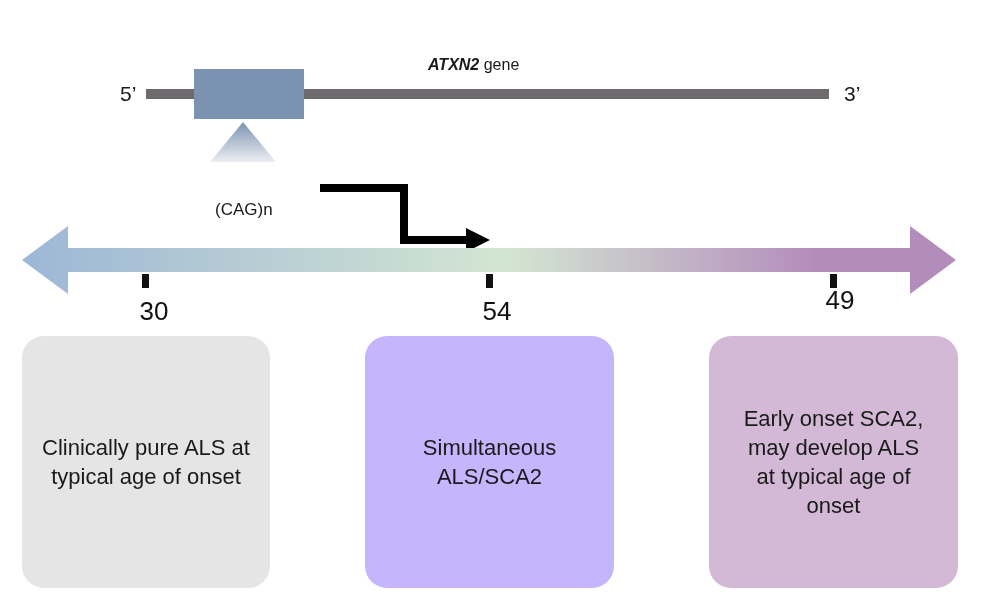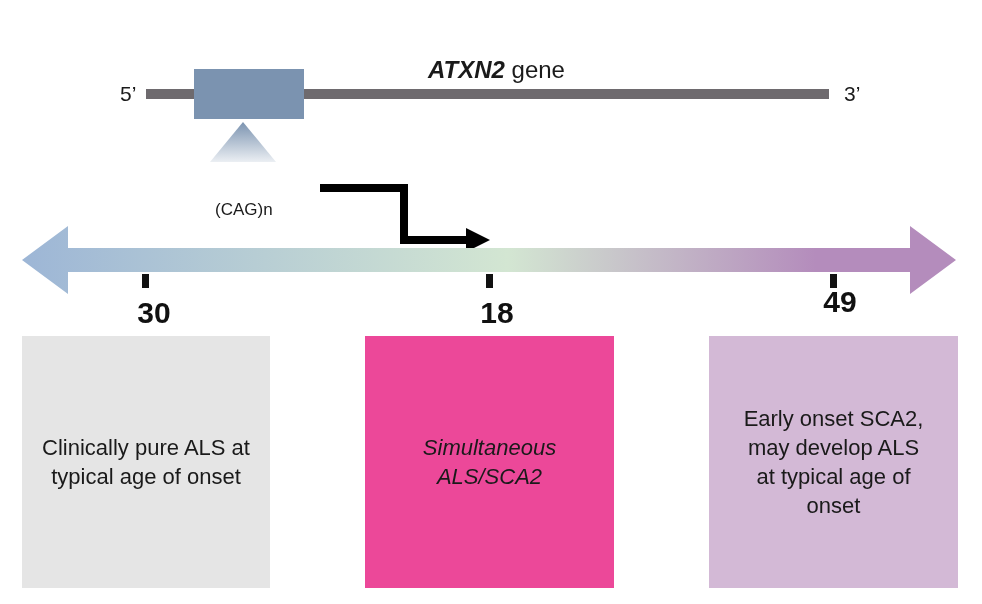--- a/index.html
+++ b/index.html
@@ -1,25 +1,25 @@
 <!DOCTYPE html>
 <html><head>
   <meta charset="utf-8">
   <style>
     html, body { margin: 0; padding: 0; background: #ffffff; }
     body { width: 982px; height: 604px; position: relative; overflow: hidden;
            font-family: "Liberation Sans", sans-serif; color: #1a1a1a; }
     .abs { position: absolute; }
     .end-label { font-size: 21px; color: #1a1a1a; }
-    .gene-title { font-size: 24px; color: #1a1a1a; white-space: nowrap; }
+    .gene-title { font-size: 16px; color: #1a1a1a; white-space: nowrap; }
     .gene-title .gene-name { font-weight: bold; font-style: italic; }
     .cag { font-size: 17px; color: #1a1a1a; }
-    .tick-label { font-size: 30px; font-weight: bold; color: #111; transform: translateX(-50%); }
+    .tick-label { font-size: 26px; font-weight: normal; color: #111; transform: translateX(-50%); }
     .box { display: flex; align-items: center; justify-content: center; text-align: center;
-           font-size: 22px; line-height: 29px; color: #1a1a1a; box-sizing: border-box; padding: 0 14px; }
+           font-size: 22px; line-height: 29px; color: #1a1a1a; box-sizing: border-box; padding: 0 14px; border-radius: 22px; }
   </style>
 </head>
 <body>
 
 <div class="abs end-label" style="left:120px; top:82px;">5’</div>
 <div class="abs end-label" style="left:844px; top:82px;">3’</div>
 <div class="abs gene-title" style="left:428px; top:56px;">
   <span class="gene-name">ATXN2</span><span> gene</span>
 </div>
 <div class="abs cag" style="left:215px; top:180px;margin-top:20px;">(CAG)n</div>
@@ -48,24 +48,24 @@
   <polygon points="466,228 490,240 466,252" fill="#000"></polygon>
 
   <polygon points="22,260 68,226 68,248 910,248 910,226 956,260 910,294 910,272 68,272 68,294" fill="url(#scaleGrad)"></polygon>
 
   <rect x="142" y="274" width="7" height="14" fill="#111"></rect>
   <rect x="486" y="274" width="7" height="14" fill="#111"></rect>
   <rect x="830" y="274" width="7" height="14" fill="#111"></rect>
 </svg>
 
 <div class="abs tick-label" style="left:154px; top:296px;">30</div>
-<div class="abs tick-label" style="left:497px; top:296px;">18</div>
+<div class="abs tick-label" style="left:497px; top:296px;">54</div>
 <div class="abs tick-label" style="left:840px; top:285px;">49</div>
 
 <div class="abs box" id="box0" style="left: 22px; top: 336px; width: 248px; height: 252px; background: #e5e5e5;">
   <span>Clinically pure ALS at typical age of onset</span>
 </div>
-<div class="abs box" id="box1" style="left: 365px; top: 336px; width: 249px; height: 252px; background: #ec4899; font-style: italic;">
+<div class="abs box" id="box1" style="left: 365px; top: 336px; width: 249px; height: 252px; background: #c4b5fd;">
   <span style="max-width:170px;">Simultaneous ALS/SCA2</span>
 </div>
 <div class="abs box" id="box2" style="left: 709px; top: 336px; width: 249px; height: 252px; background: rgb(211, 185, 214);">
   <span style="max-width:180px;">Early onset SCA2, may develop ALS at typical age of onset</span>
 </div>
 
 </body></html>

